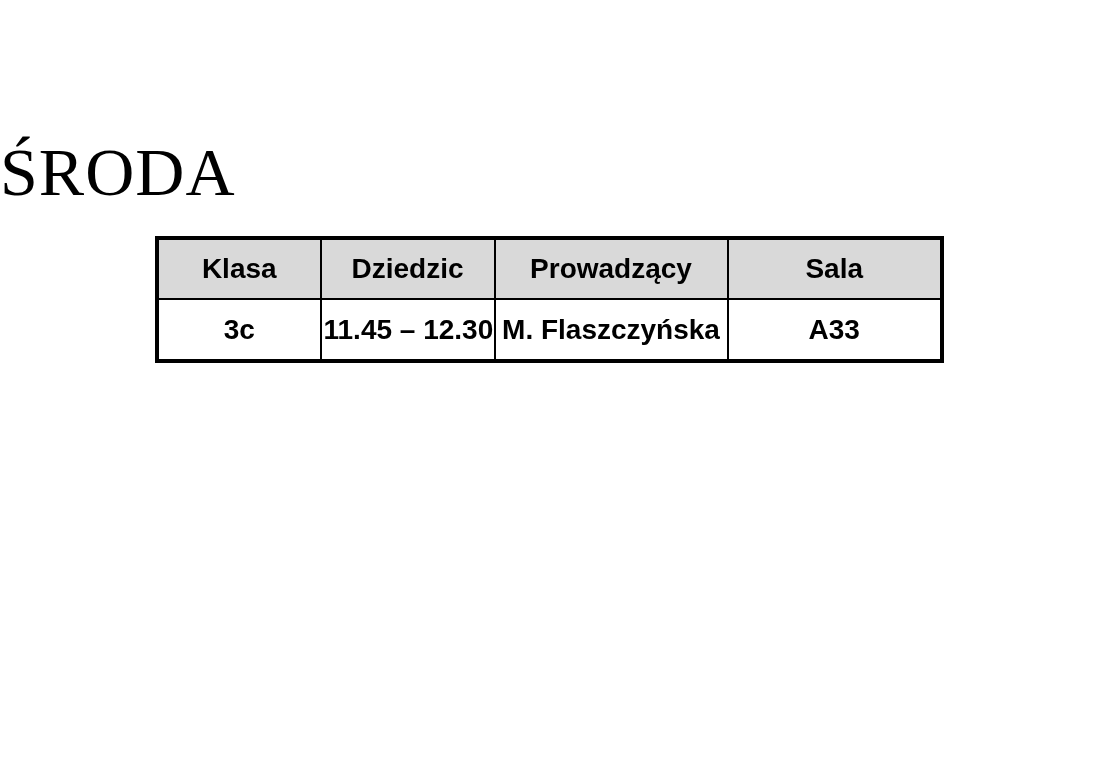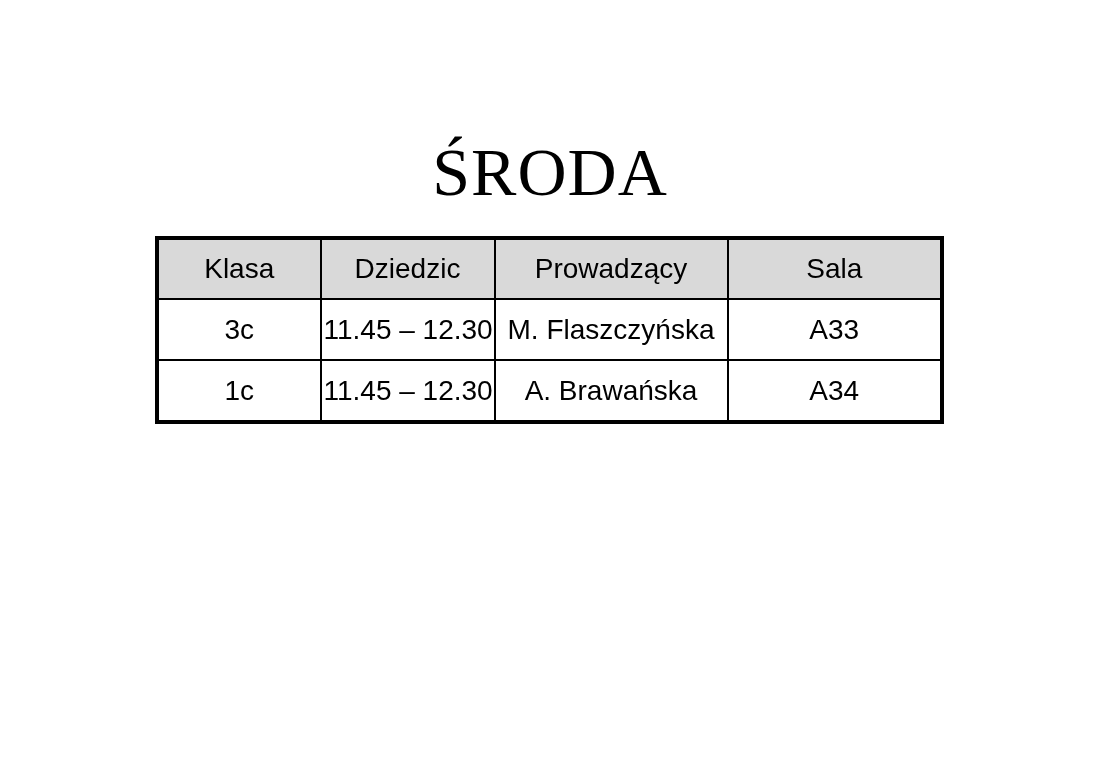--- a/index.html
+++ b/index.html
@@ -14,21 +14,20 @@
     background: #ffffff;
     overflow: hidden;
     font-family: "Liberation Sans", sans-serif;
     color: #000000;
   }
   .page-title {
     position: absolute;
     top: 138px;
     left: 0;
     width: 100%;
-    text-align: center;
     font-family: "Liberation Serif", serif;
     font-weight: normal;
     font-size: 68px;
     line-height: 1.0;
     color: #000000;
     letter-spacing: 1px;
   }
   .schedule-table {
     position: absolute;
     top: 237px;
@@ -42,26 +41,26 @@
   .schedule-table td {
     border: 2px solid #000000;
     text-align: center;
     vertical-align: middle;
     padding: 0 2px;
     overflow: hidden;
     white-space: nowrap;
   }
   .schedule-table th {
     background: #d9d9d9;
-    font-weight: normal;
+    font-weight: bold;
     height: 58px;
   }
   .schedule-table td {
     background: #ffffff;
-    font-weight: normal;
+    font-weight: bold;
     height: 59px;
   }
   
   .schedule-table {
     border: 3px solid #000000;
     outline: 1px solid #000000;
   }
   .col-klasa      { width: 163px; }
   .col-godzina    { width: 174px; }
   .col-prowadzacy { width: 233px; }
@@ -89,22 +88,16 @@
         <th>Sala</th>
       </tr>
     </thead>
     <tbody>
       <tr>
         <td>3c</td>
         <td>11.45 – 12.30</td>
         <td>M. Flaszczyńska</td>
         <td>A33</td>
       </tr>
-      <tr>
-        <td>1c</td>
-        <td>11.45 – 12.30</td>
-        <td>A. Brawańska</td>
-        <td>A34</td>
-      </tr>
     </tbody>
   </table>
 
 </div>
 
 </body></html>

